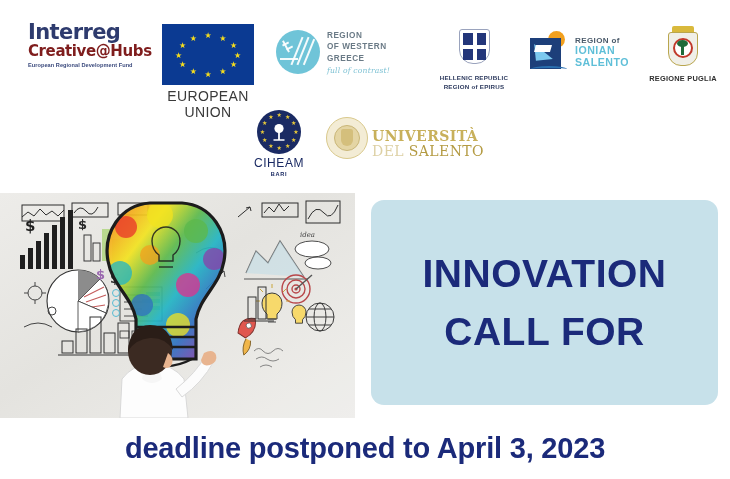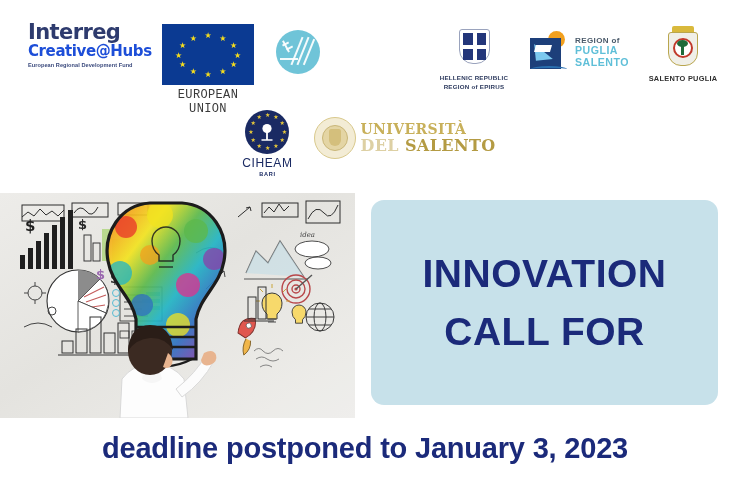--- a/index.html
+++ b/index.html
@@ -57,21 +57,21 @@
     font-size: 15.5px;
     letter-spacing: -0.4px;
     color: #3b4a7d;
     line-height: 1.12;
   }
   .interreg .l3 {
     font-family: "DejaVu Sans", sans-serif;
     font-weight: bold;
     font-size: 15px;
     letter-spacing: -0.4px;
-    color: #1d4ed8;
+    color: #7f1d1d;
     line-height: 1.12;
   }
   .interreg .l4 {
     font-family: "Liberation Sans", sans-serif;
     font-weight: bold;
     font-size: 5.6px;
     letter-spacing: 0.05px;
     color: #3b4a7d;
     margin-top: 2px;
   }
@@ -92,25 +92,25 @@
   .eu-flag .star {
     position: absolute;
     width: 7px; height: 7px;
     color: #f5dd1e;
     font-size: 8px;
     line-height: 7px;
     text-align: center;
     transform: translate(-50%, -50%);
   }
   .eu-label {
-    font-size: 12px;
+    font-size: 14px;
     color: #3a3a3a;
     letter-spacing: 0.35px;
     margin-top: 3px;
-    font-family: Liberation Mono, monospace;
+    font-family: Liberation Sans, sans-serif;
   }
 
   
   .rwg {
     position: absolute;
     left: 276px; top: 12px;
     display: flex;
     align-items: center;
     gap: 7px;
   }
@@ -331,21 +331,21 @@
   }
   .ciheam-sub {
     font-size: 5.6px; font-weight: bold;
     color: #1a2a63; letter-spacing: 0.7px;
     margin-top: 1px;
   }
 
   
   .unisal {
     display: flex;
-    align-items: center;
+    align-items: flex-end;
     gap: 4px;
     margin-top: -10px;
   }
   .unisal-seal {
     width: 42px; height: 42px;
     border-radius: 50%;
     background: #f3ecd5;
     border: 1.5px solid #d9c98c;
     position: relative;
     flex: none;
@@ -368,22 +368,22 @@
   .unisal-txt .u1 {
     font-family: "DejaVu Serif", serif;
     font-size: 14px;
     font-weight: bold;
     color: #c8b05a;
     letter-spacing: 0.4px;
     line-height: 1.08;
   }
   .unisal-txt .u2 {
     font-family: "DejaVu Serif", serif;
-    font-size: 16px;
-    font-weight: bold;
+    font-size: 14px;
+    font-weight: normal;
     color: #b49b43;
     letter-spacing: 0.4px;
     line-height: 1.08;
   }
   .unisal-txt .u2 .dim { color: #ddd0a4; }
 
   
   .hero {
     position: absolute;
     top: 193px; left: 0;
@@ -474,20 +474,26 @@
     <div class="rwg">
       <div class="rwg-mark">
         <span class="wv" style="left:20px;top:6px;width:2px;height:30px;transform:rotate(22deg);"></span>
         <span class="wv" style="left:26px;top:6px;width:2px;height:30px;transform:rotate(22deg);"></span>
         <span class="wv" style="left:32px;top:8px;width:2px;height:28px;transform:rotate(22deg);"></span>
         <span class="wv" style="left:9px;top:10px;width:1.6px;height:13px;transform:rotate(-28deg);"></span>
         <span class="wv" style="left:6px;top:13px;width:7px;height:1.6px;transform:rotate(-28deg);"></span>
         <span class="wv" style="left:10px;top:17px;width:7px;height:1.6px;transform:rotate(-28deg);"></span>
         <span class="wv" style="left:4px;top:28px;width:18px;height:1.6px;"></span>
       </div>
+      <div class="rwg-txt">
+        <div class="t">REGION</div>
+        <div class="t">OF WESTERN</div>
+        <div class="t">GREECE</div>
+        <div class="s">full of contrast!</div>
+      </div>
     </div>
 
     <div class="epirus">
       <div class="epirus-mark">
         <div class="epirus-shield"></div>
         <div class="epirus-inner"></div>
         <div class="epirus-cross-v" style="left:19.5px;top:7px;width:4px;height:27px;"></div>
         <div class="epirus-cross-h" style="left:9px;top:18.5px;width:23px;height:4px;"></div>
       </div>
       <div class="epirus-label">HELLENIC REPUBLIC</div>
@@ -497,34 +503,34 @@
     <div class="ionian">
       <div class="ionian-mark">
         <div class="ionian-sun"></div>
         <div class="ionian-sq"></div>
         <div class="ionian-sail"></div>
         <div class="ionian-sail2"></div>
         <div class="ionian-wave"></div>
       </div>
       <div class="ionian-txt">
         <div class="a">REGION of</div>
-        <div class="b">PUGLIA</div>
+        <div class="b">IONIAN</div>
         <div class="b">SALENTO</div>
       </div>
     </div>
 
     <div class="puglia">
       <div class="puglia-mark">
         <div class="puglia-crown"></div>
         <div class="puglia-body"></div>
         <div class="puglia-disc"></div>
         <div class="puglia-tree"></div>
         <div class="puglia-leaf"></div>
       </div>
-      <div class="puglia-label">SALENTO PUGLIA</div>
+      <div class="puglia-label">REGIONE PUGLIA</div>
     </div>
 
   </div>
 
   <div class="logo-row-2">
 
     <div class="ciheam">
       <div class="ciheam-mark">
         <span class="cst" style="left:50%;top:12%">★</span>
         <span class="cst" style="left:69%;top:17%">★</span>
@@ -787,14 +793,14 @@
     </svg>
   </div>
 
   <div class="cta-panel">
     <div class="cta-line">INNOVATION</div>
     <div class="cta-line">CALL FOR</div>
   </div>
 </div>
 
 <div class="deadline-bar">
-  <div class="deadline-text">deadline postponed to January 3, 2023</div>
+  <div class="deadline-text">deadline postponed to April 3, 2023</div>
 </div>
 
 </body></html>

